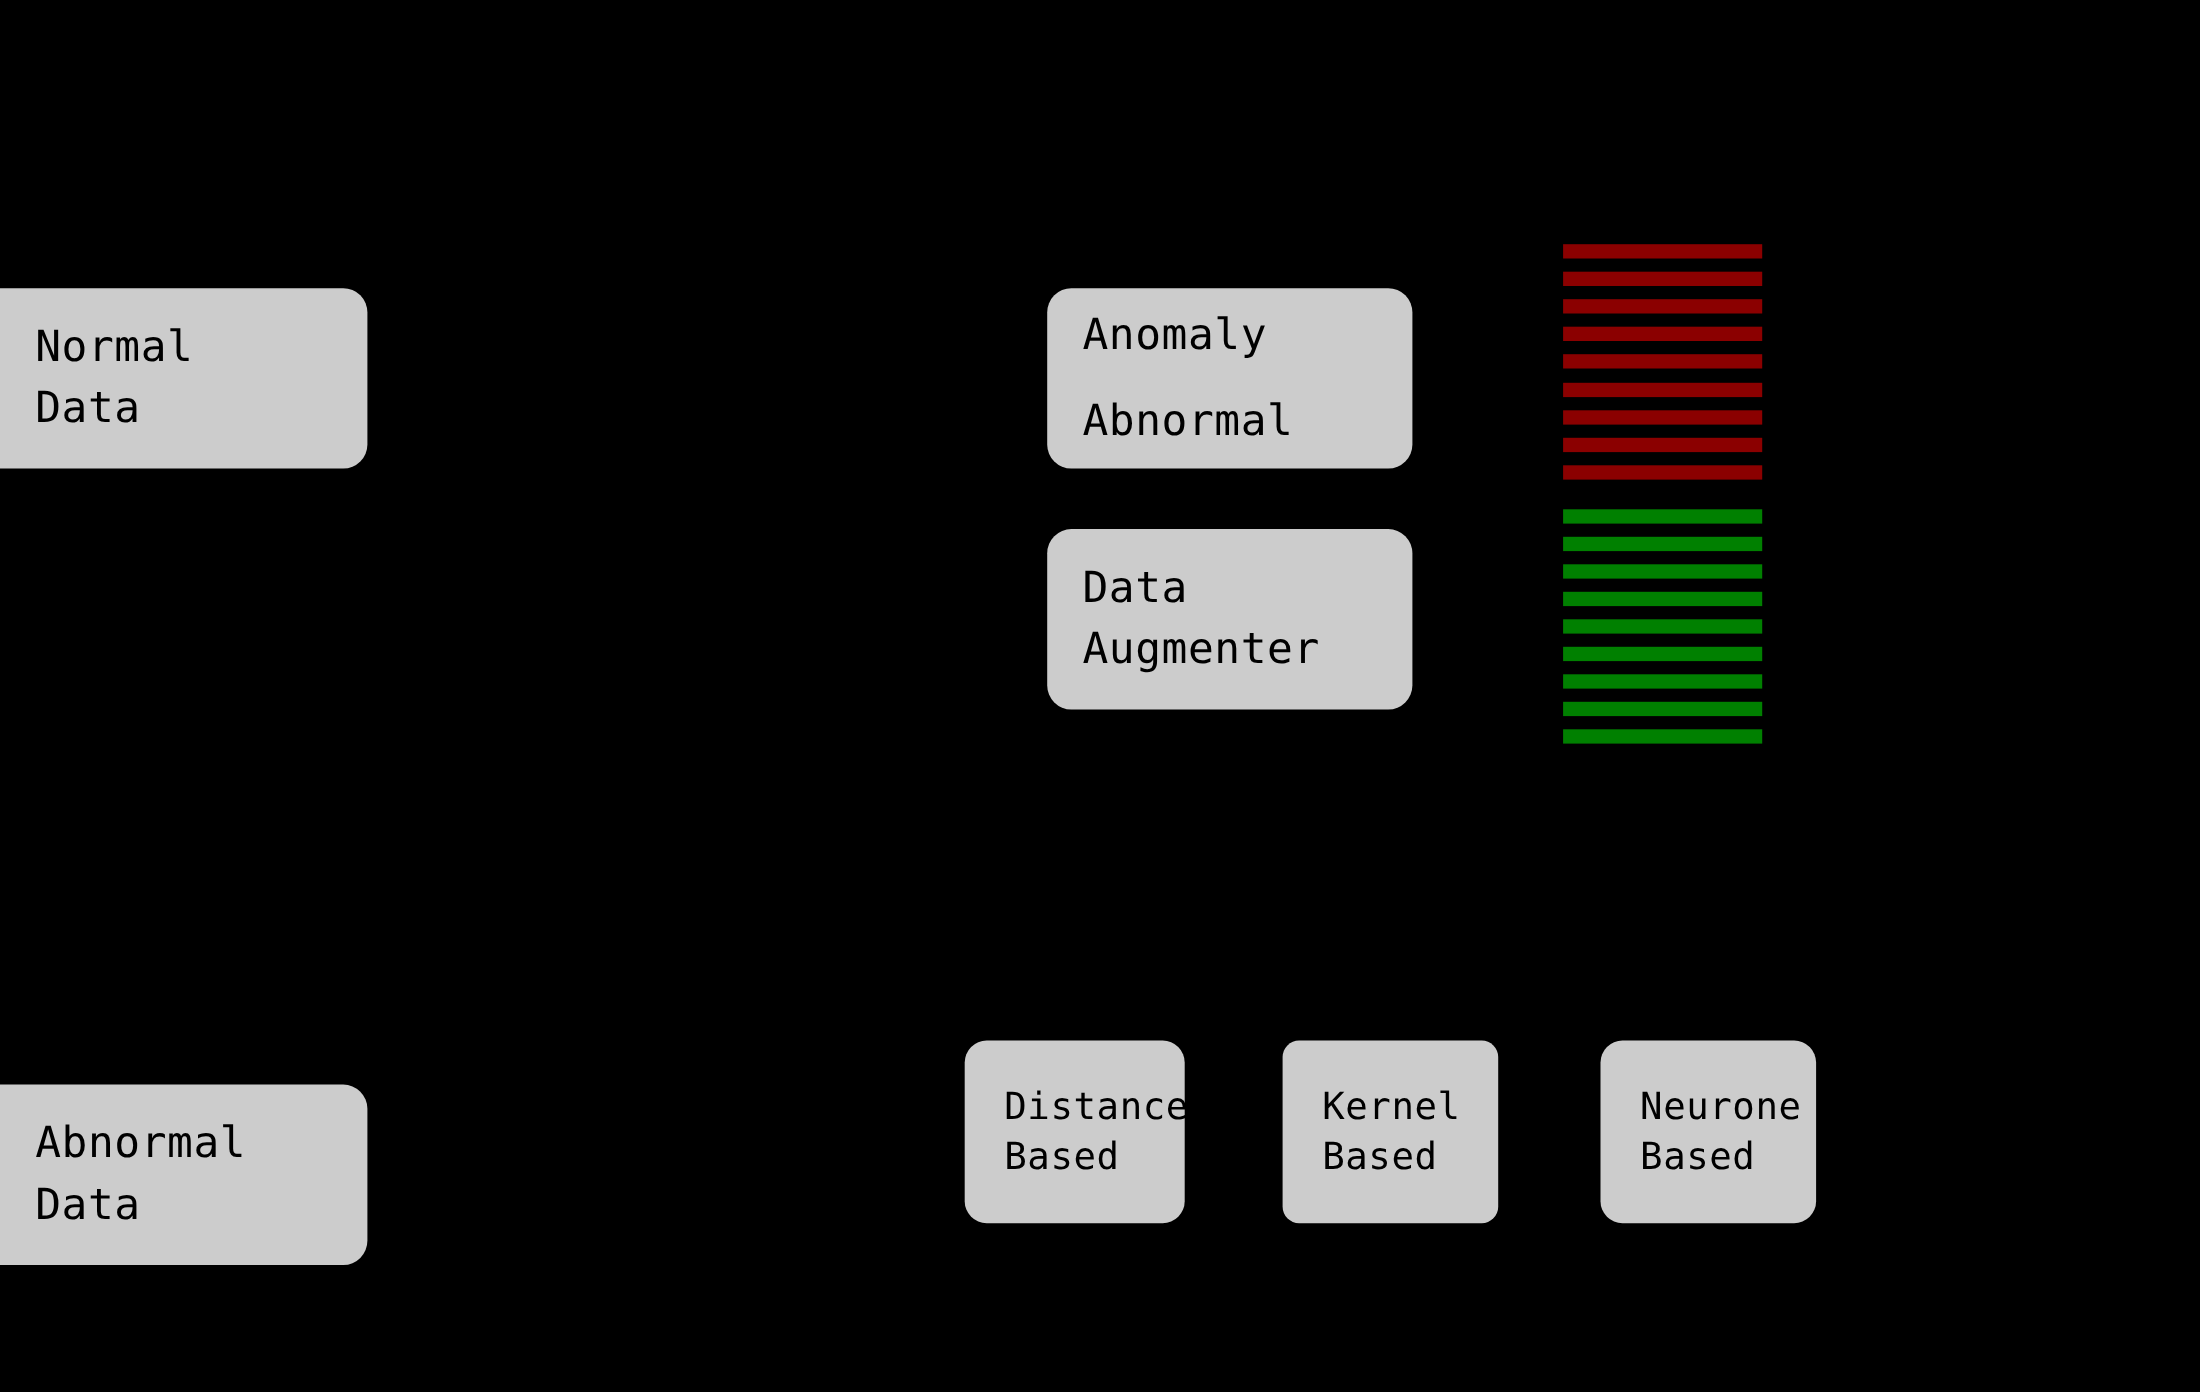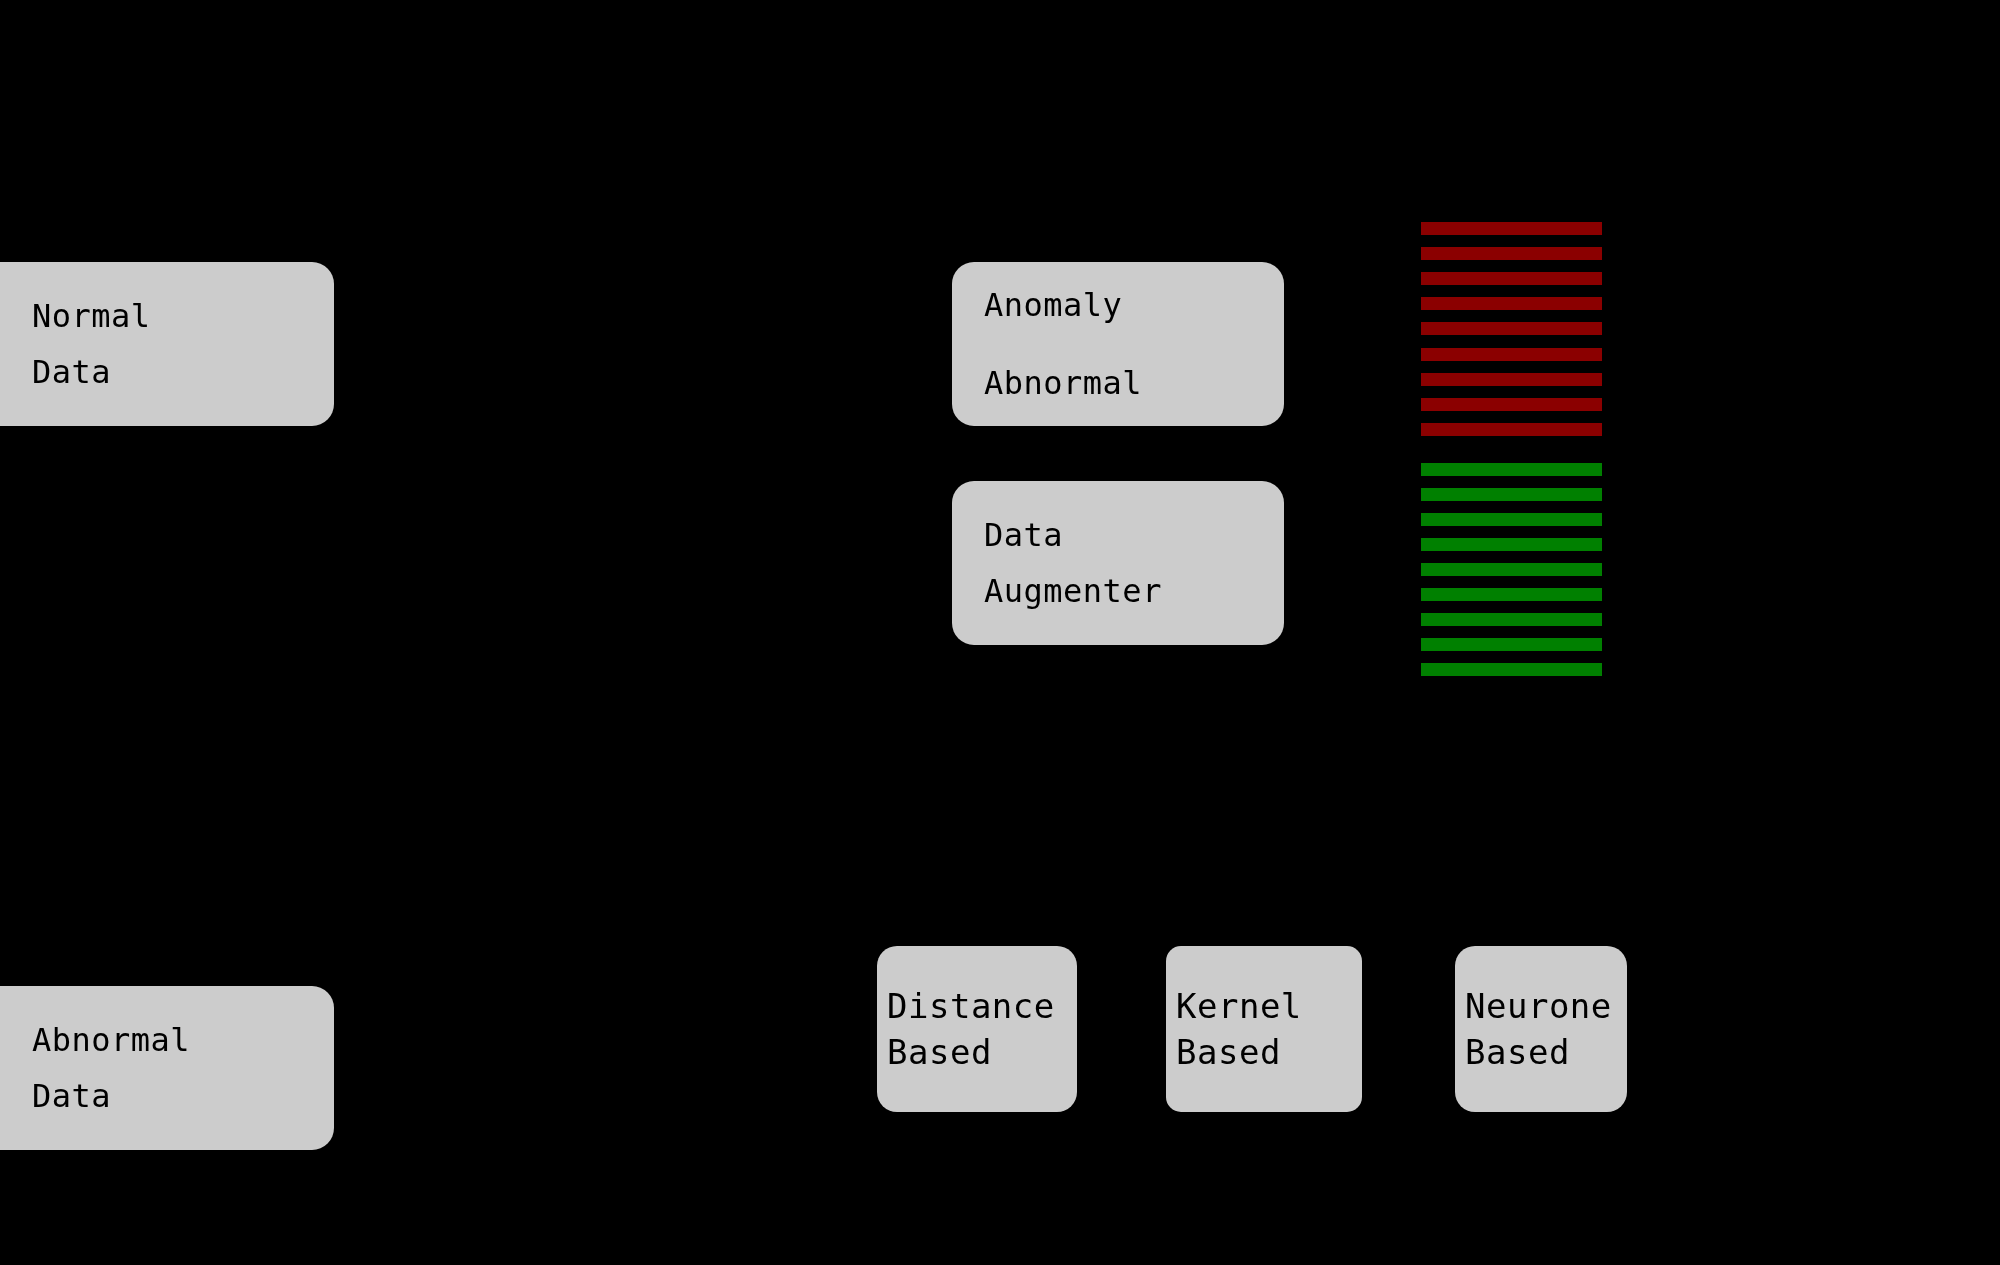--- a/index.html
+++ b/index.html
@@ -33,49 +33,49 @@
     box-sizing: border-box;
     display: flex;
     flex-direction: column;
     justify-content: center;
     align-items: flex-start;
     padding-left: 32px;
     padding-right: 16px;
   }
   .node .line {
     font-family: "DejaVu Sans Mono", "Liberation Mono", monospace;
-    font-size: 32px;
+    font-size: 39px;
     line-height: 56px;
     letter-spacing: 0.5px;
     white-space: pre;
     color: #000000;
   }
   .node.small .line {
     font-size: 34px;
     line-height: 46px;
   }
   .node.small {
-    padding-left: 10px;
+    padding-left: 36px;
     padding-right: 12px;
     border-radius: 20px;
     text-align: right;
   }
 
   .txt-green  { color: #008000; }
   .txt-red    { color: #8b0000; }
   .txt-black  { color: #0d0d0d; }
 
   
   #node-normal    { left: 0px;    top: 262px;  width: 334px; height: 164px; border-top-left-radius: 0; border-bottom-left-radius: 0;}
   #node-abnormal  { left: 0px;    top: 946px;  width: 334px; height: 164px; border-top-left-radius: 0; border-bottom-left-radius: 0; margin-top: 40px;}
   #node-anomgen   { left: 952px;  top: 262px;  width: 332px; height: 164px; gap: 22px; }
   #node-dataaug   { left: 952px;  top: 481px;  width: 332px; height: 164px; }
   #node-distance  { left: 877px;  top: 946px;  width: 200px; height: 166px; }
   #node-kernel    { left: 1166px; top: 946px;  width: 196px; height: 166px; border-radius: 15px; }
-  #node-neurone   { left: 1455px; top: 946px;  width: 172px; height: 166px; }
+  #node-neurone   { left: 1455px; top: 946px;  width: 196px; height: 166px; }
 
   
   #stripe-stack {
     position: absolute;
     left: 1421px;
     top: 222px;
     width: 181px;
     height: 452px;
   }
   .stripe {

